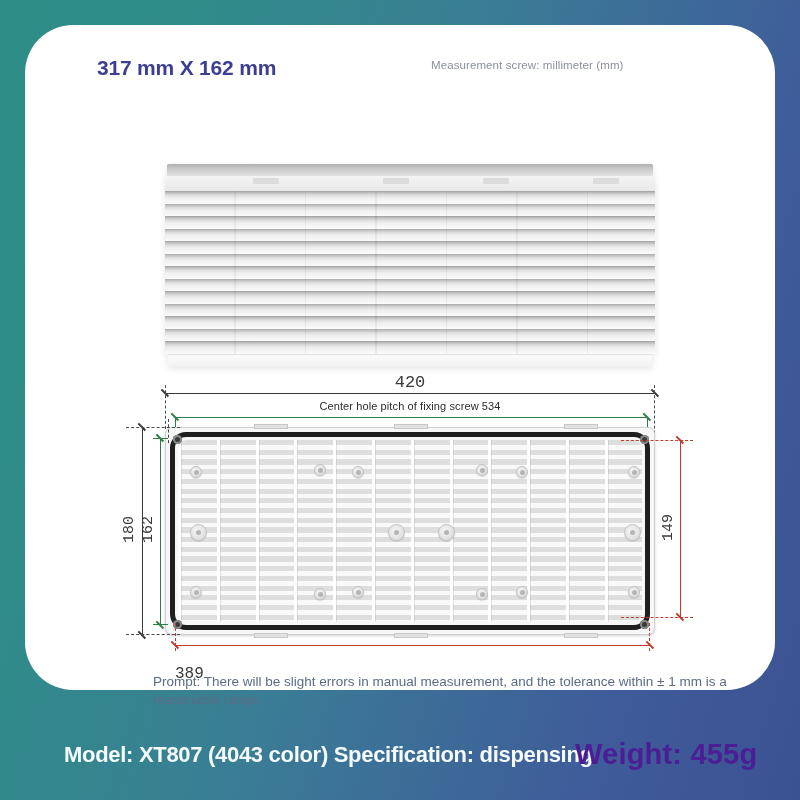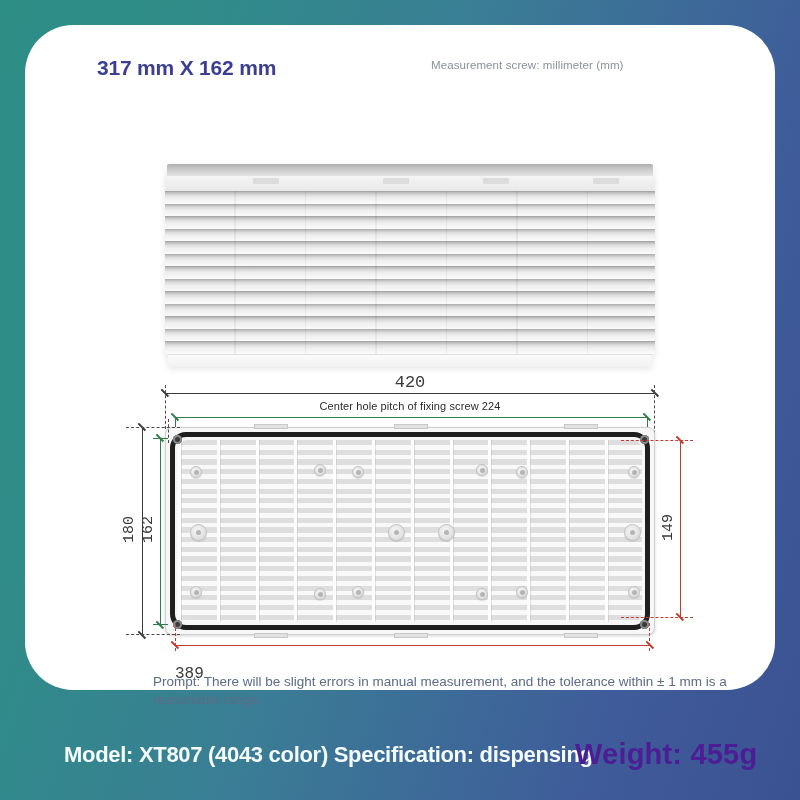--- a/index.html
+++ b/index.html
@@ -133,21 +133,21 @@
 
   <div class="drawing">
 
     <div class="dimnum" style="position:absolute;left:40px;top:2px;width:490px;text-align:center;font-size:17px;">420</div>
     <div class="dim-h" style="left:40px;top:22px;width:490px;"></div>
     <span class="tick" style="left:35px;top:21px;"></span>
     <span class="tick" style="left:525px;top:21px;"></span>
     <div class="dash-v" style="left:40px;top:14px;height:44px;"></div>
     <div class="dash-v" style="left:529px;top:14px;height:64px;"></div>
 
-    <div class="pitch-label" style="left:40px;top:29px;width:490px;text-align:center;">Center hole pitch of fixing screw 224</div>
+    <div class="pitch-label" style="left:40px;top:29px;width:490px;text-align:center;">Center hole pitch of fixing screw 534</div>
     <div class="dim-h green-el" style="left:50px;top:46px;width:472px;"></div>
     <div class="dim-v green-el" style="left:50px;top:46px;height:18px;"></div>
     <div class="dim-v green-el" style="left:522px;top:46px;height:18px;"></div>
     <span class="tick green-el" style="left:45px;top:45px;"></span>
     <span class="tick green-el" style="left:517px;top:45px;"></span>
 
     <div class="part">
       <div class="tab" style="left:88px;top:-4px;"></div>
       <div class="tab" style="left:228px;top:-4px;"></div>
       <div class="tab" style="left:398px;top:-4px;"></div>

